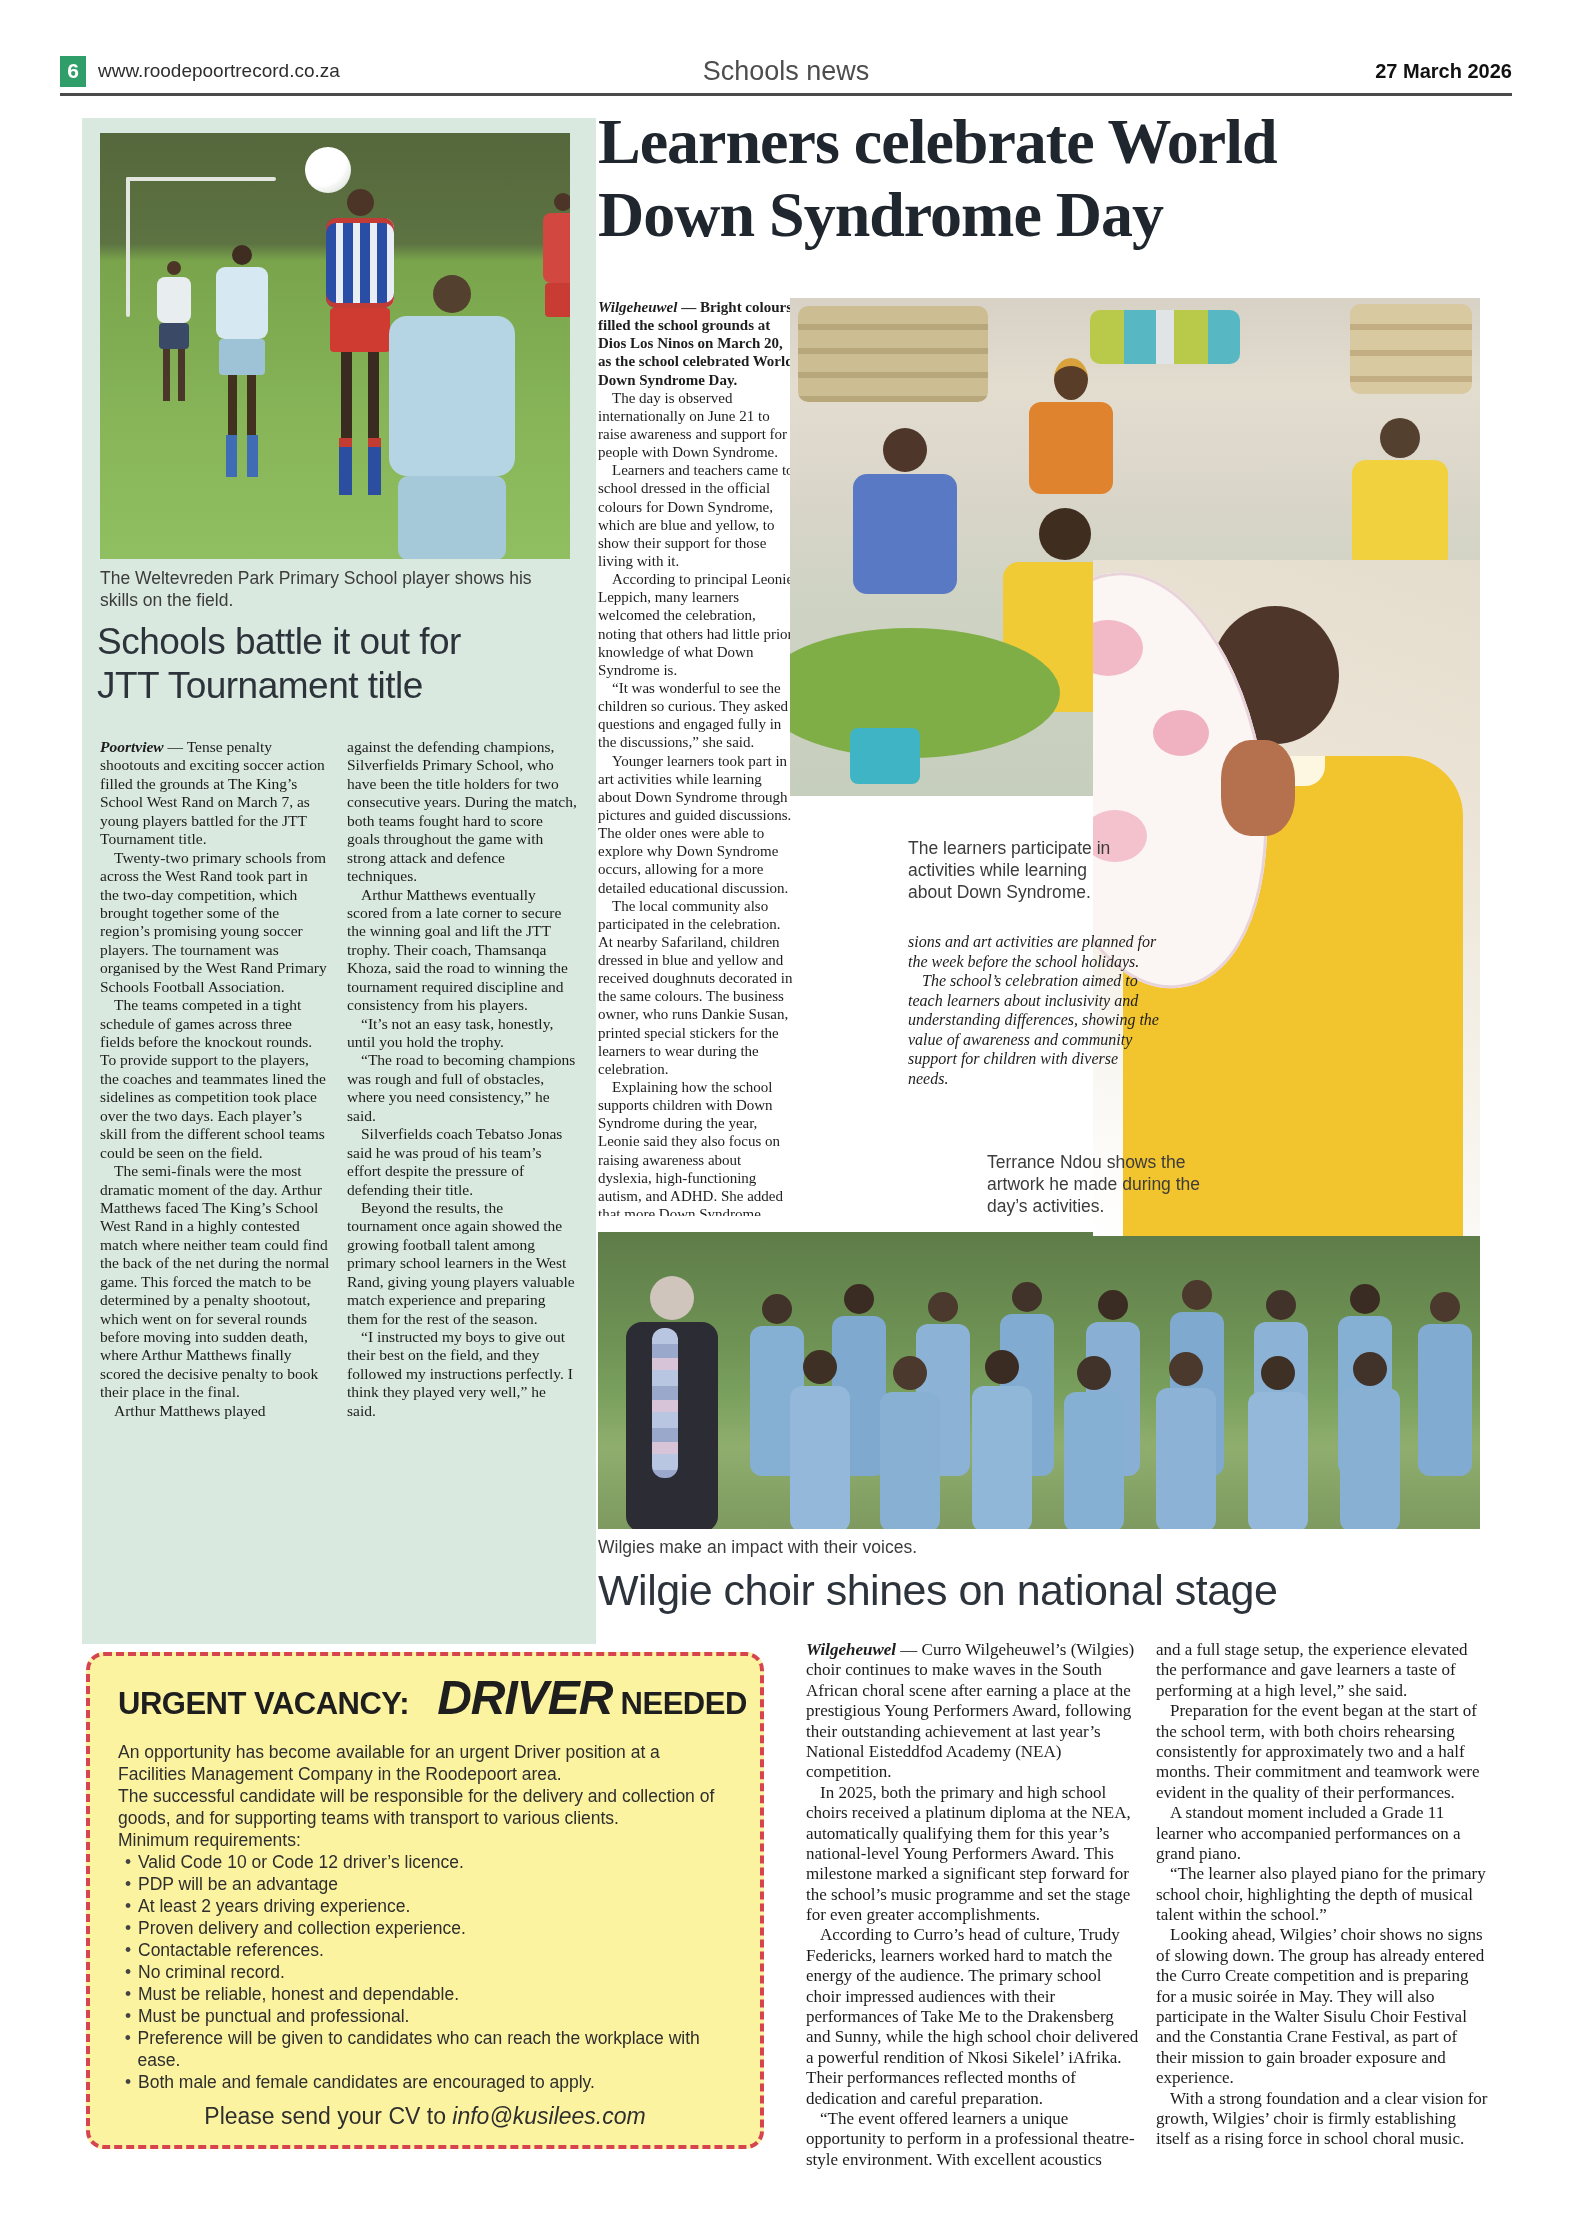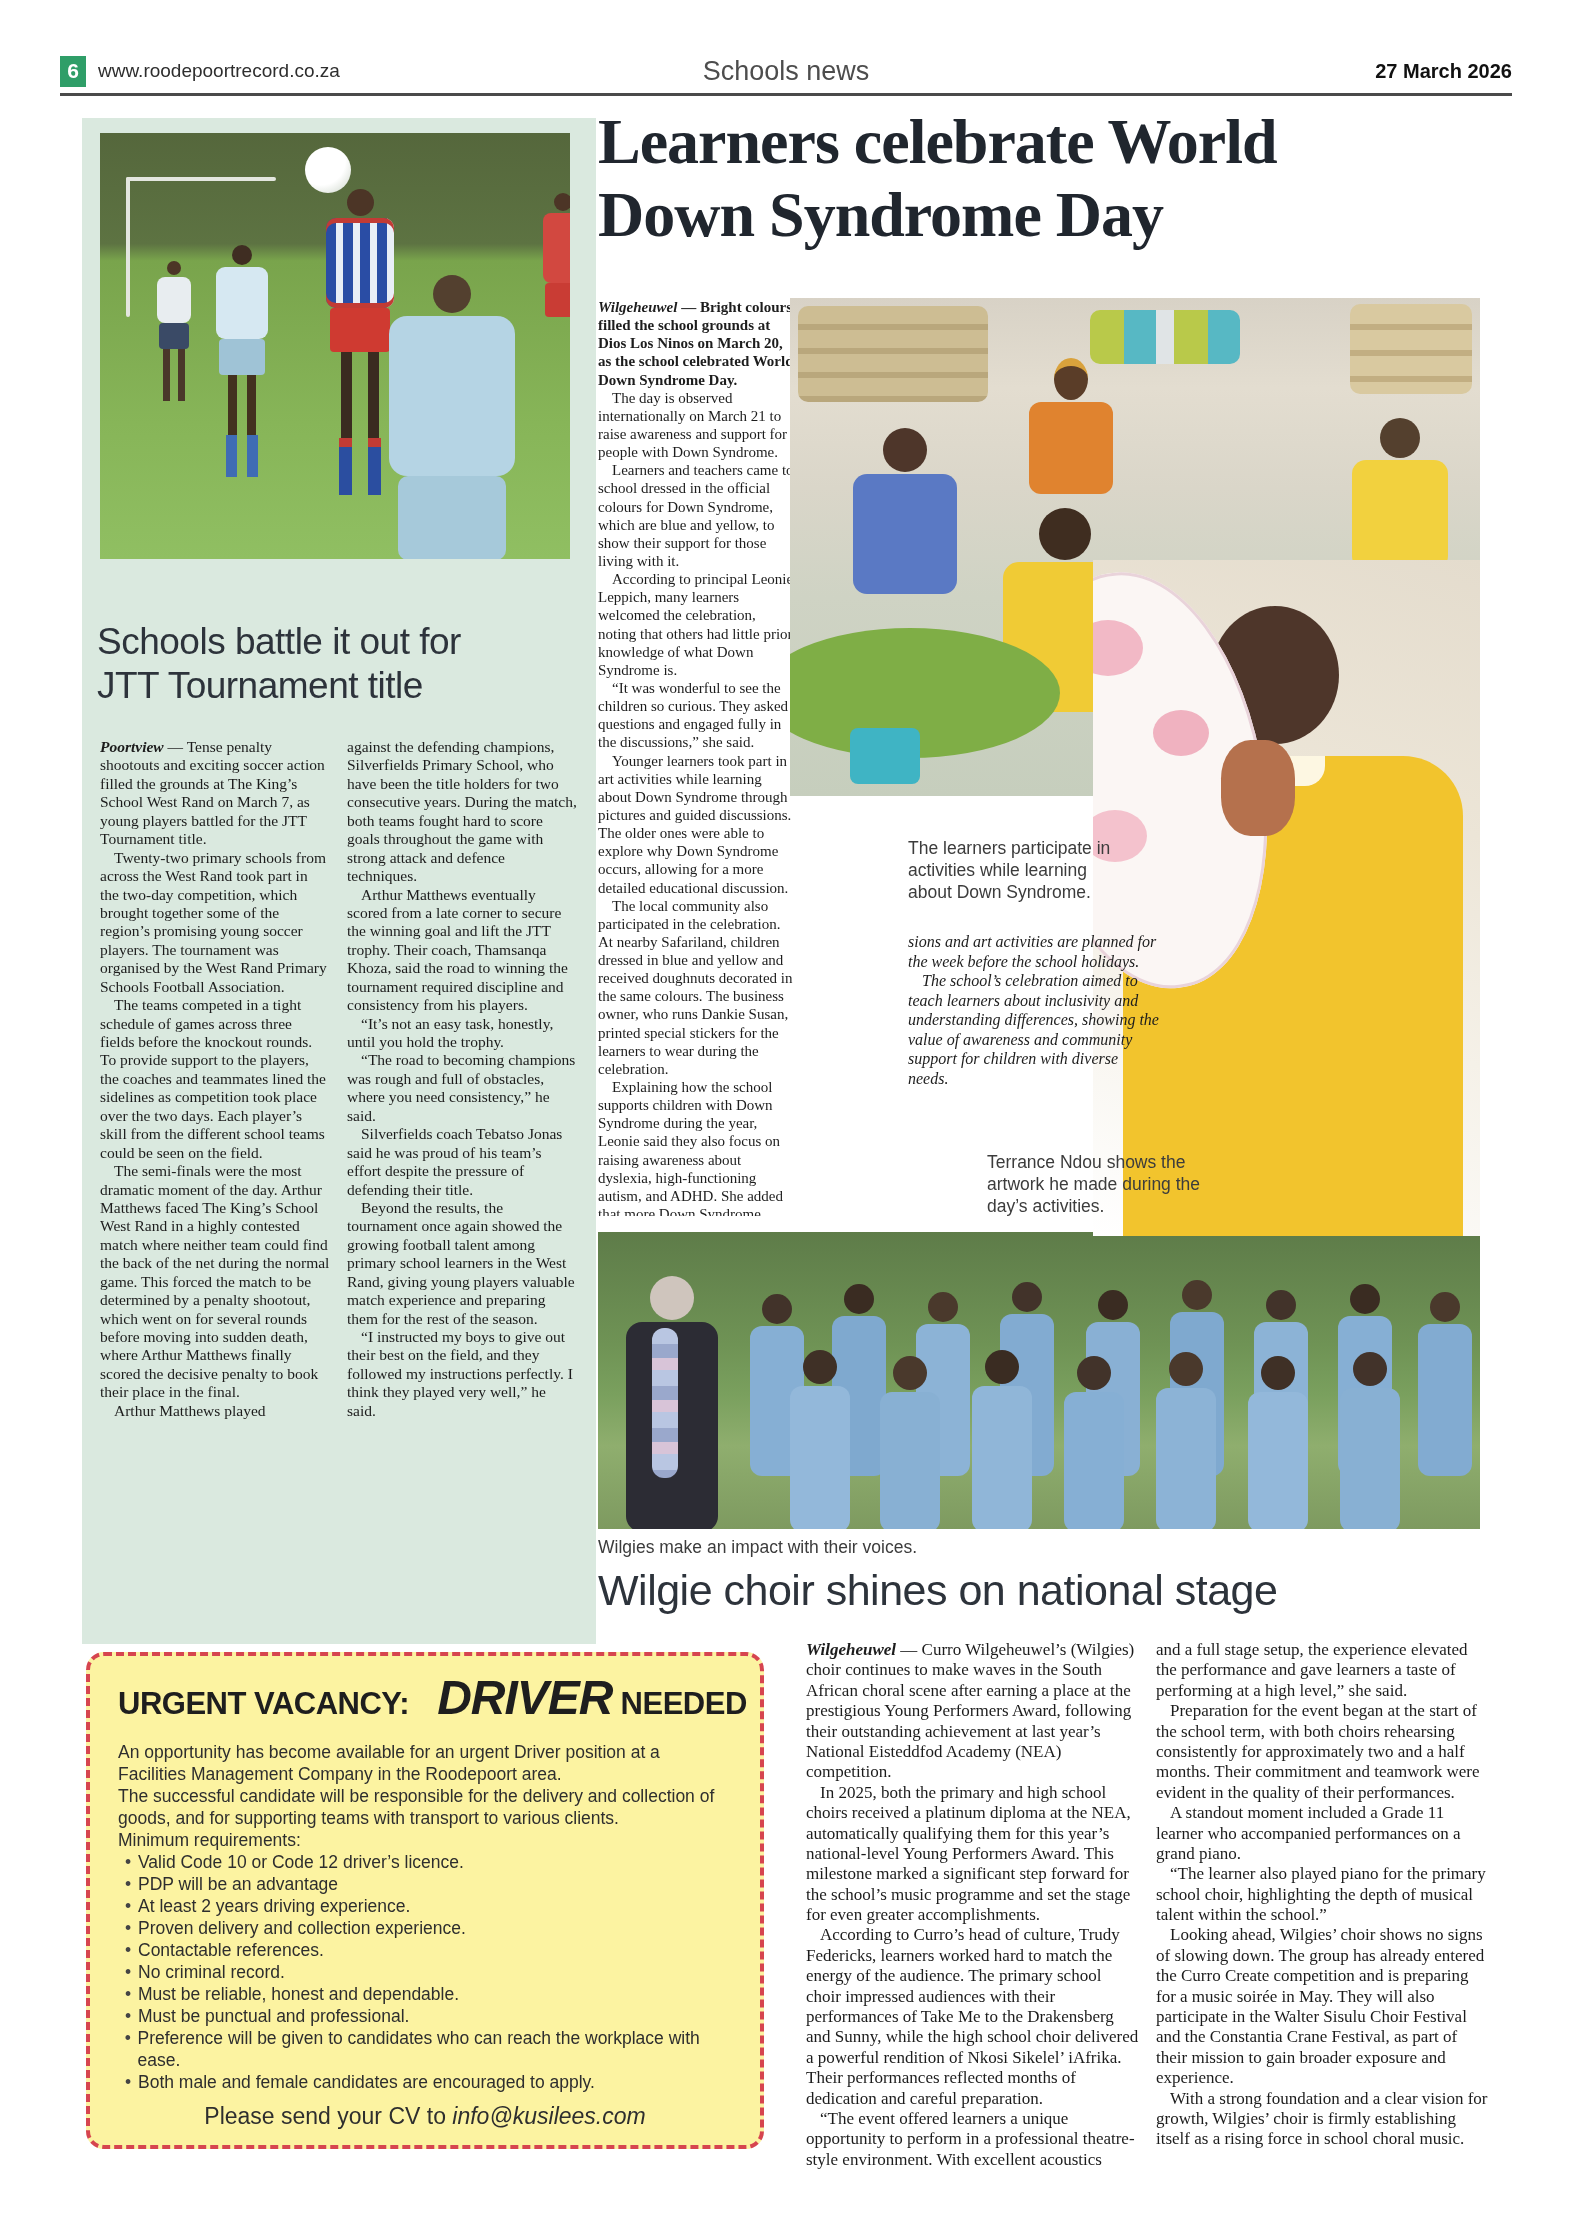--- a/index.html
+++ b/index.html
@@ -127,20 +127,21 @@
       <div style="width:108px;height:84px;margin:0 auto;border-radius:10px;background:#a6c9da;"></div>
     </div>
 
     <div class="fig" style="left:440px;top:60px;width:46px;">
       <div class="fh" style="width:18px;height:18px;background:#4c3526;"></div>
       <div style="width:40px;height:70px;margin:2px auto 0;border-radius:8px;background:#d24840;"></div>
       <div style="width:36px;height:34px;margin:0 auto;background:#c93c34;border-radius:4px;"></div>
     </div>
   </div>
 
+  <div class="abs caption" style="left:100px;top:568px;width:470px;">The Weltevreden Park Primary School player shows his skills on the field.</div>
   <div class="abs jtt-title">
     <div>Schools battle it out for</div>
     <div>JTT Tournament title</div>
   </div>
 
   <div class="abs jtt-cols serif">
     <div class="jtt-col">
       <p class="para"><span class="dl">Poortview</span><span> — Tense penalty shootouts and exciting soccer action filled the grounds at The King’s School West Rand on March 7, as young players battled for the JTT Tournament title.</span></p>
       <p class="para">Twenty-two primary schools from across the West Rand took part in the two-day competition, which brought together some of the region’s promising young soccer players. The tournament was organised by the West Rand Primary Schools Football Association.</p>
       <p class="para">The teams competed in a tight schedule of games across three fields before the knockout rounds. To provide support to the players, the coaches and teammates lined the sidelines as competition took place over the two days. Each player’s skill from the different school teams could be seen on the field.</p>
@@ -158,21 +159,21 @@
     </div>
   </div>
 
   <div class="abs ds-title">
     <div>Learners celebrate World</div>
     <div>Down Syndrome Day</div>
   </div>
 
   <div class="abs ds-col1 serif">
     <p class="para lead-bold"><span class="dl">Wilgeheuwel</span><span> — Bright colours filled the school grounds at Dios Los Ninos on March 20, as the school celebrated World Down Syndrome Day.</span></p>
-    <p class="para">The day is observed internationally on March 21 to raise awareness and support for people with Down Syndrome.</p>
+    <p class="para">The day is observed internationally on June 21 to raise awareness and support for people with Down Syndrome.</p>
     <p class="para">Learners and teachers came to school dressed in the official colours for Down Syndrome, which are blue and yellow, to show their support for those living with it.</p>
     <p class="para">According to principal Leonie Leppich, many learners welcomed the celebration, noting that others had little prior knowledge of what Down Syndrome is.</p>
     <p class="para">“It was wonderful to see the children so curious. They asked questions and engaged fully in the discussions,” she said.</p>
     <p class="para">Younger learners took part in art activities while learning about Down Syndrome through pictures and guided discussions. The older ones were able to explore why Down Syndrome occurs, allowing for a more detailed educational discussion.</p>
     <p class="para">The local community also participated in the celebration. At nearby Safariland, children dressed in blue and yellow and received doughnuts decorated in the same colours. The business owner, who runs Dankie Susan, printed special stickers for the learners to wear during the celebration.</p>
     <p class="para">Explaining how the school supports children with Down Syndrome during the year, Leonie said they also focus on raising awareness about dyslexia, high-functioning autism, and ADHD. She added that more Down Syndrome discus-</p>
   </div>
 
   <div class="photo" style="left:790px;top:298px;width:690px;height:498px;background:linear-gradient(180deg,#d8d2c6 0%,#e3ddd0 18%,#dad6c9 38%,#cfd3c4 60%,#c6cebd 100%);z-index:2;">
     <div class="blob" style="left:8px;top:8px;width:190px;height:96px;background:repeating-linear-gradient(180deg,#cdbd93 0 18px,#b9a77c 18px 24px);"></div>

